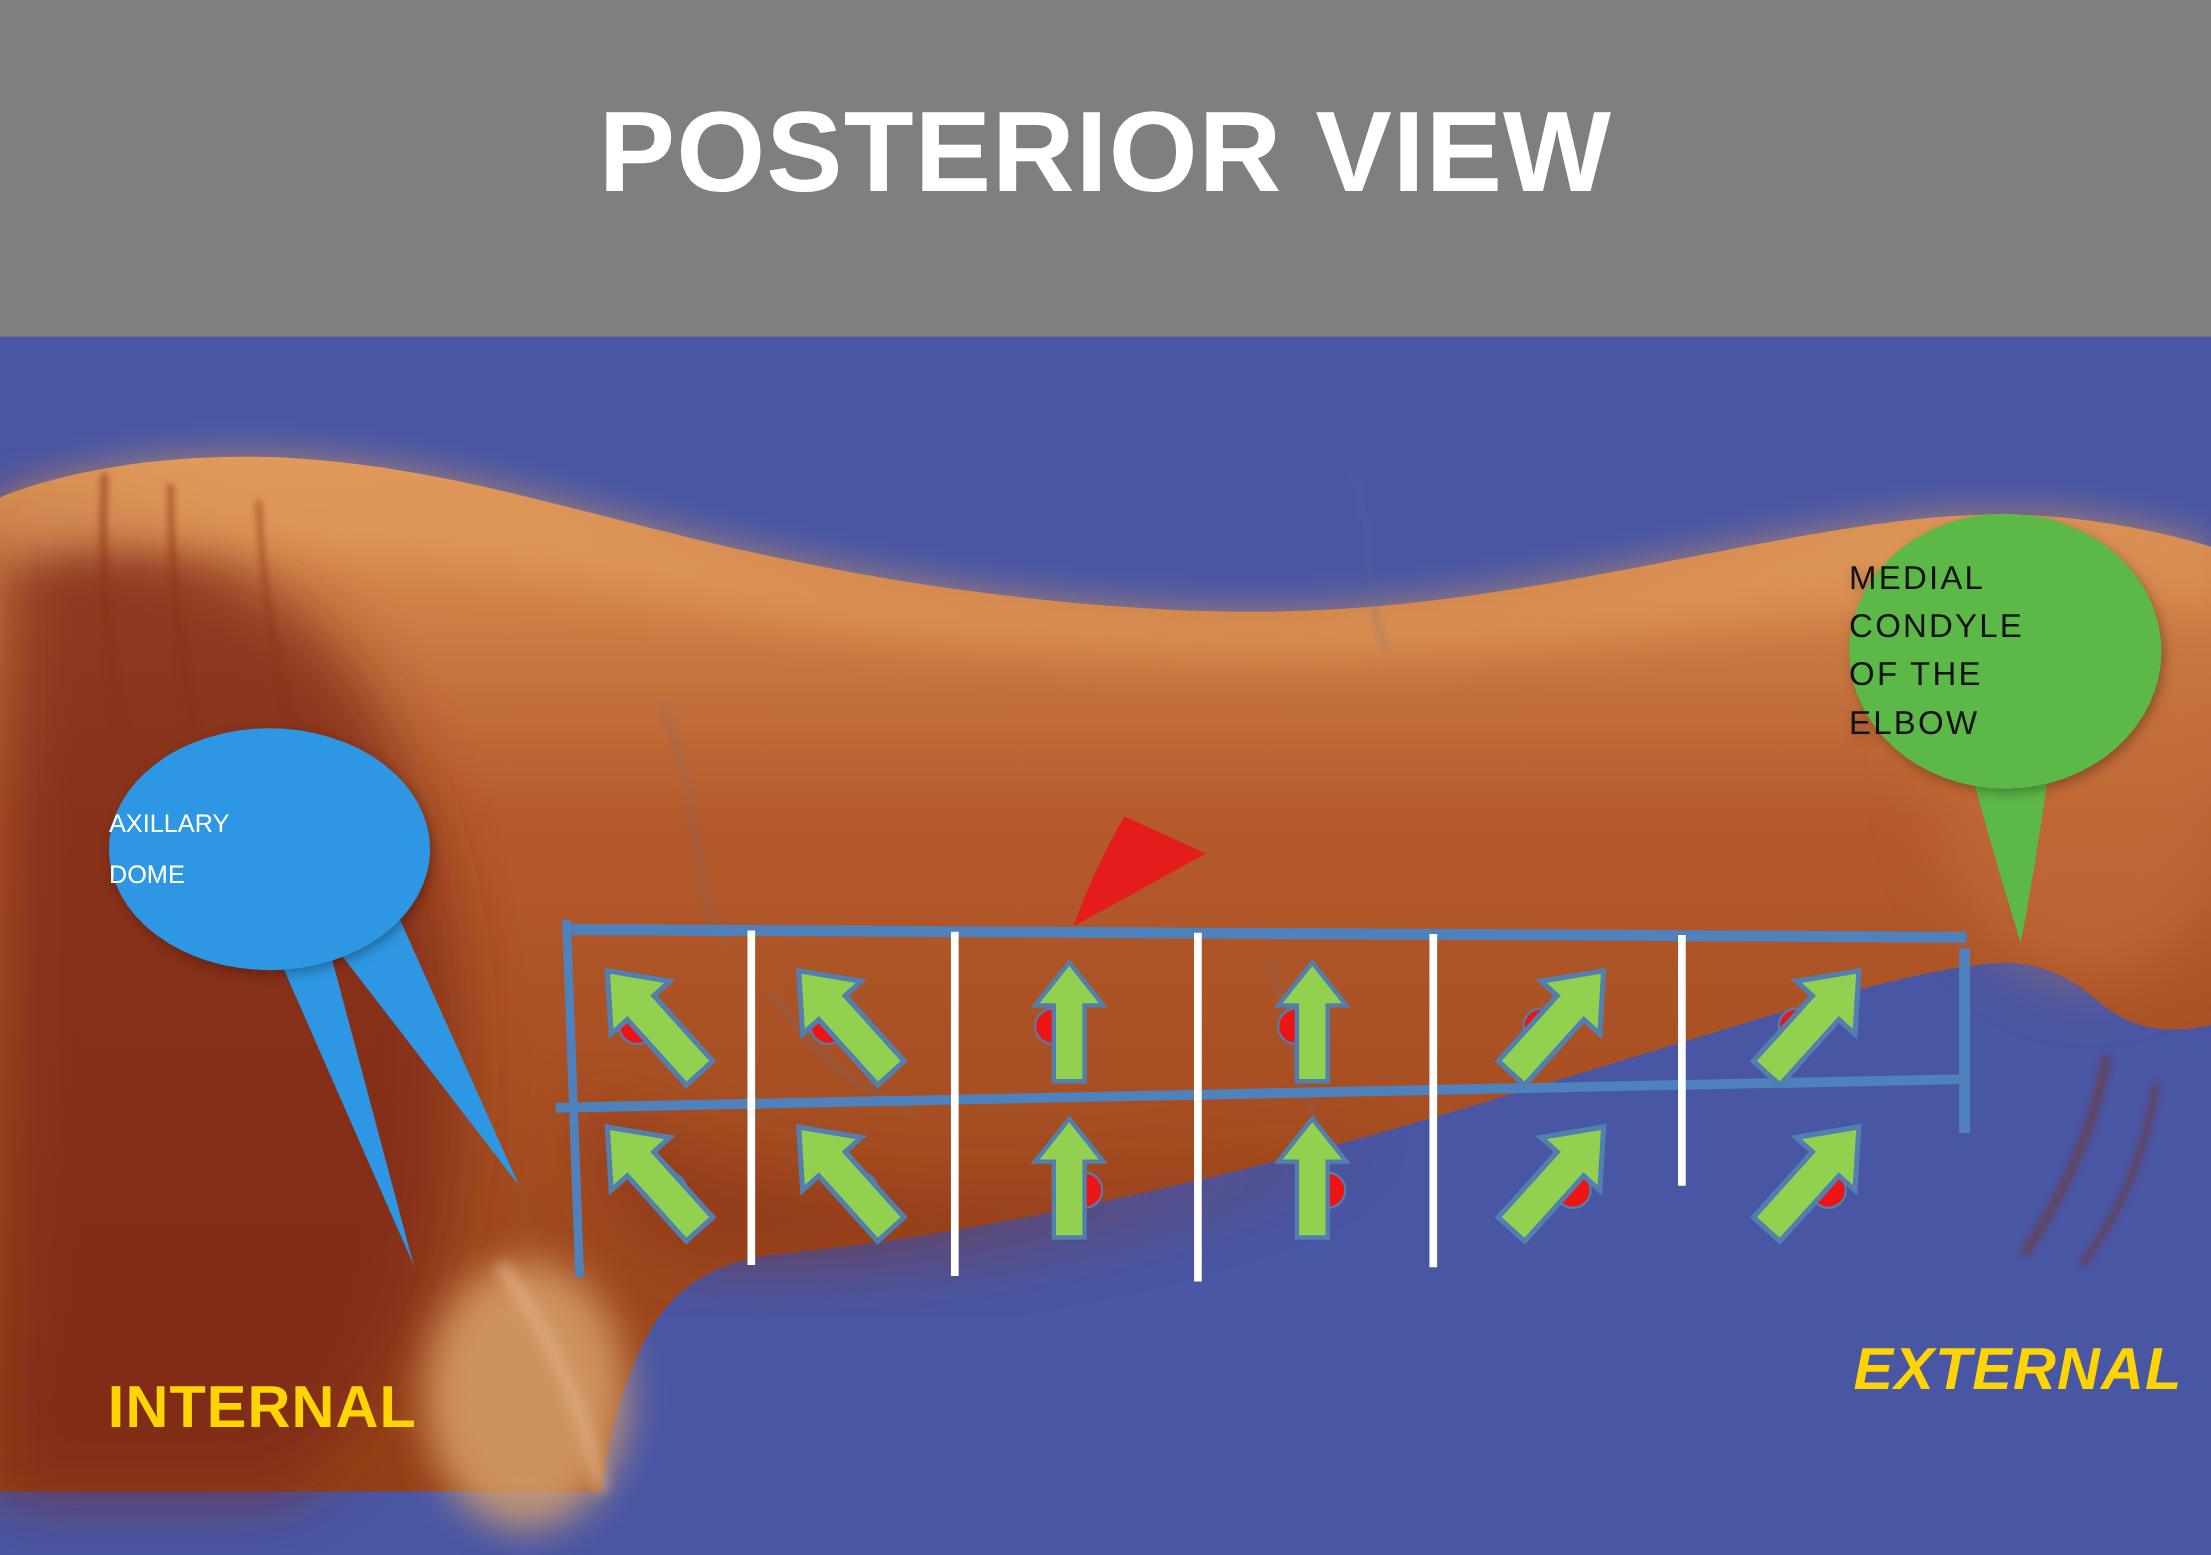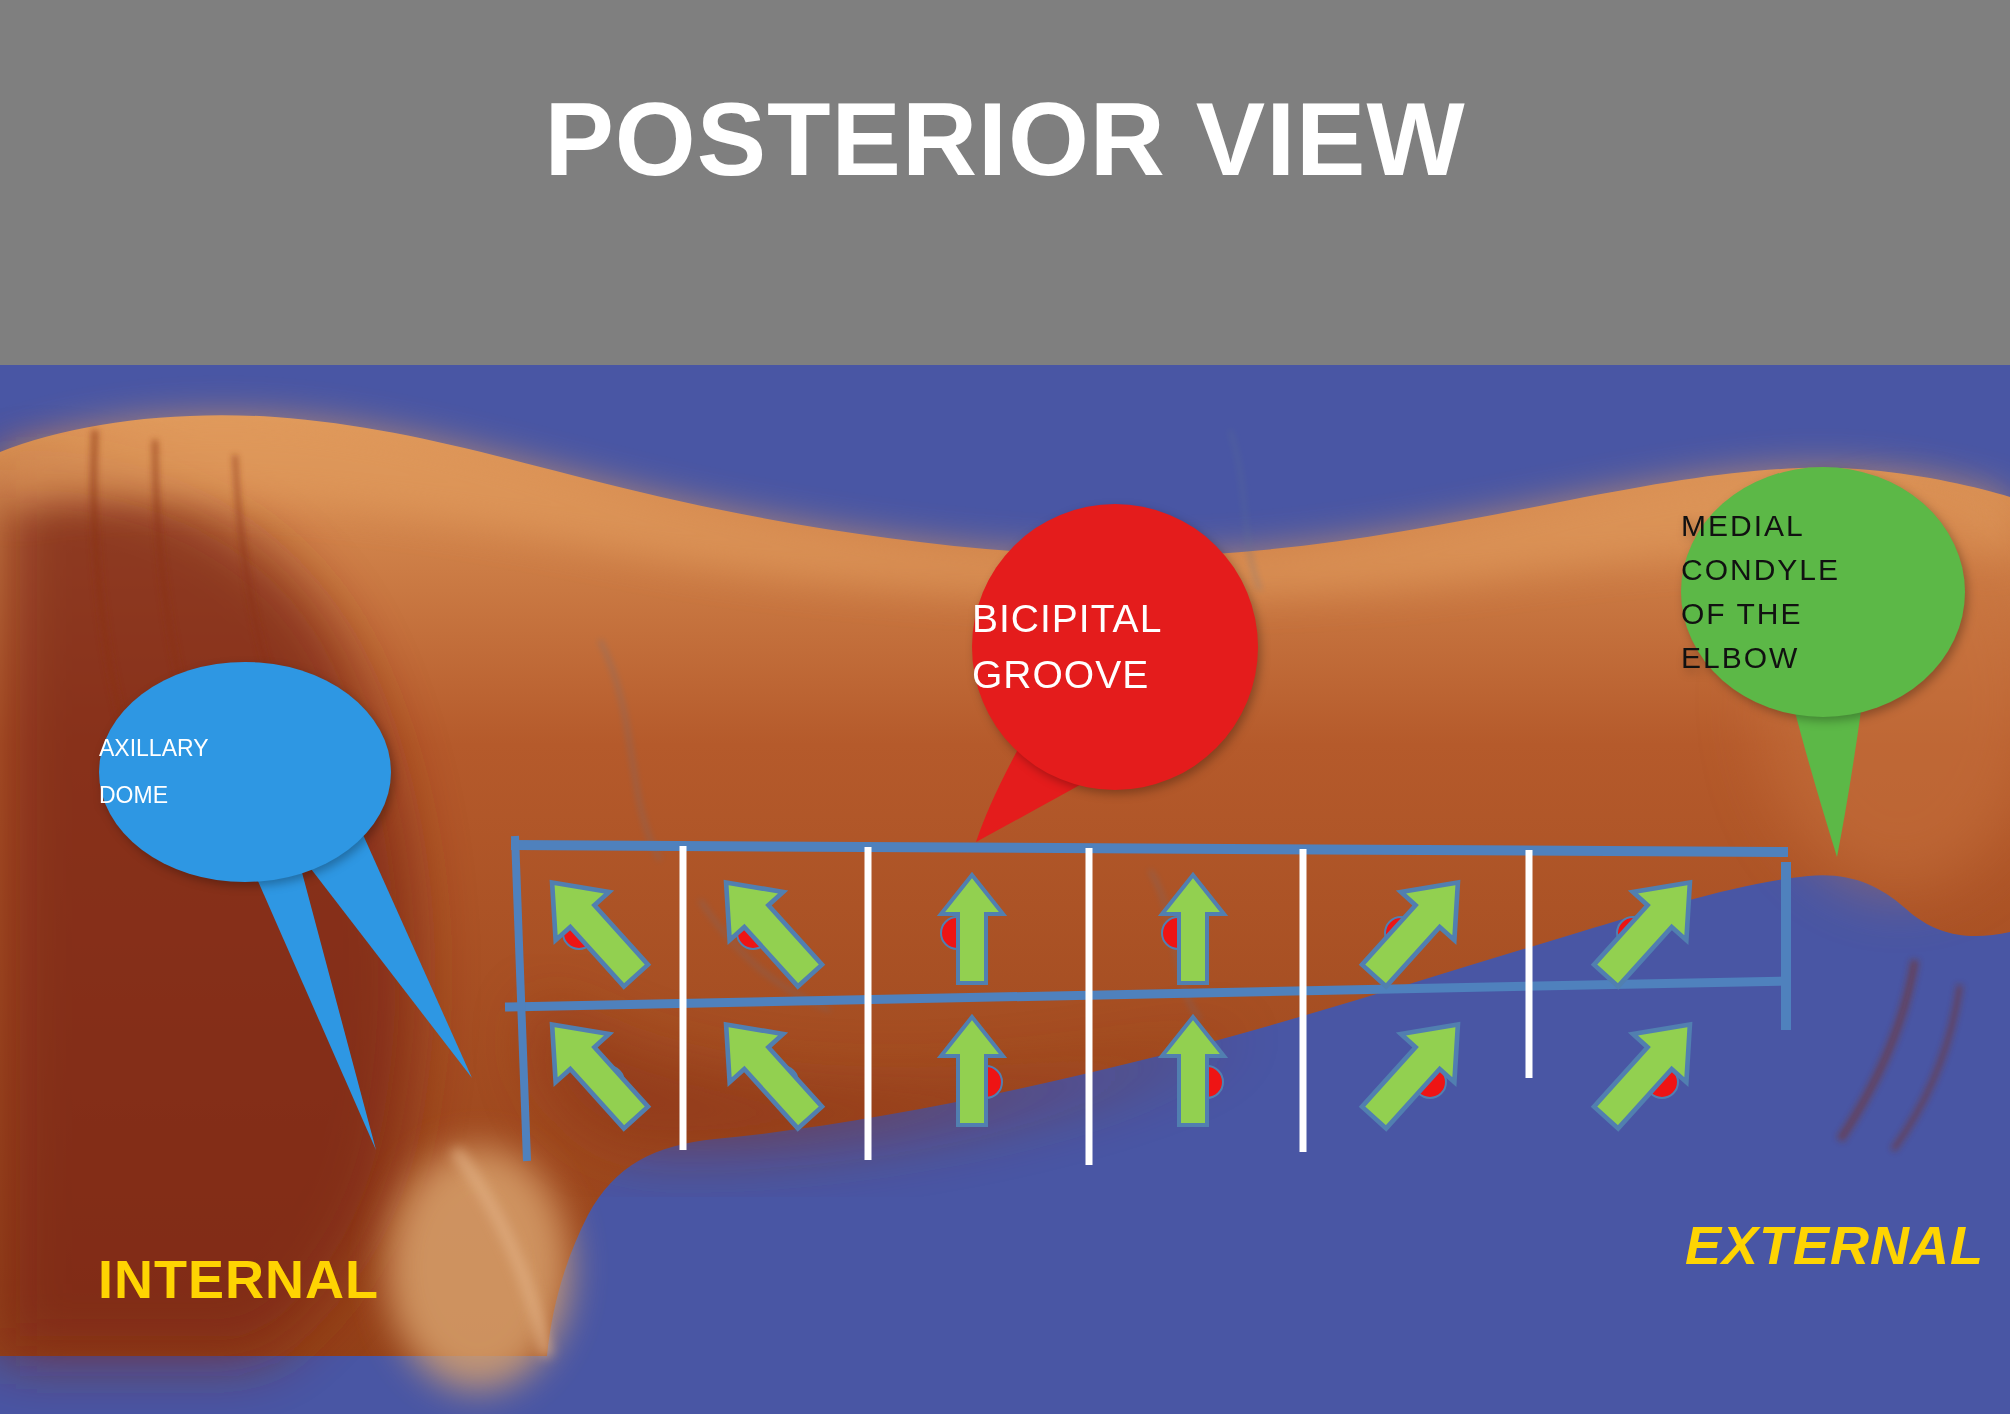--- a/index.html
+++ b/index.html
@@ -5,21 +5,21 @@
   html,body{margin:0;padding:0;background:#222;}
   .stage{
     position:relative;
     width:2010px;height:1414px;
     overflow:hidden;
     background:var(--background,#4956a4);
     font-family:"Liberation Sans", sans-serif;
   }
   
   .header-bar{
-    position:absolute;left:0;top:0;width:100%;height:365px;
+    position:absolute;left:0;top:0;width:100%;height:306px;
     background:var(--header-bg,#7f7f7f);
   }
   .page-title{
     margin:0;padding-top:84px;
     text-align:center;
     font-size:104px;line-height:110px;font-weight:bold;
     color:var(--title-text,#ffffff);
     letter-spacing:1px;
   }
   
@@ -192,24 +192,20 @@
 
   <div class="header-bar">
     <h1 class="page-title">POSTERIOR VIEW</h1>
   </div>
 
   <div class="bubble bubble-axillary">
     <span>AXILLARY</span>
     <span>DOME</span>
   </div>
 
-  <div class="bubble bubble-bicipital">
-    <span>BICIPITAL</span>
-    <span>GROOVE</span>
-  </div>
 
   <div class="bubble bubble-medial">
     <span>MEDIAL</span>
     <span>CONDYLE</span>
     <span>OF THE</span>
     <span>ELBOW</span>
   </div>
 
   <div class="side-label label-internal">INTERNAL</div>
   <div class="side-label label-external">EXTERNAL</div>

